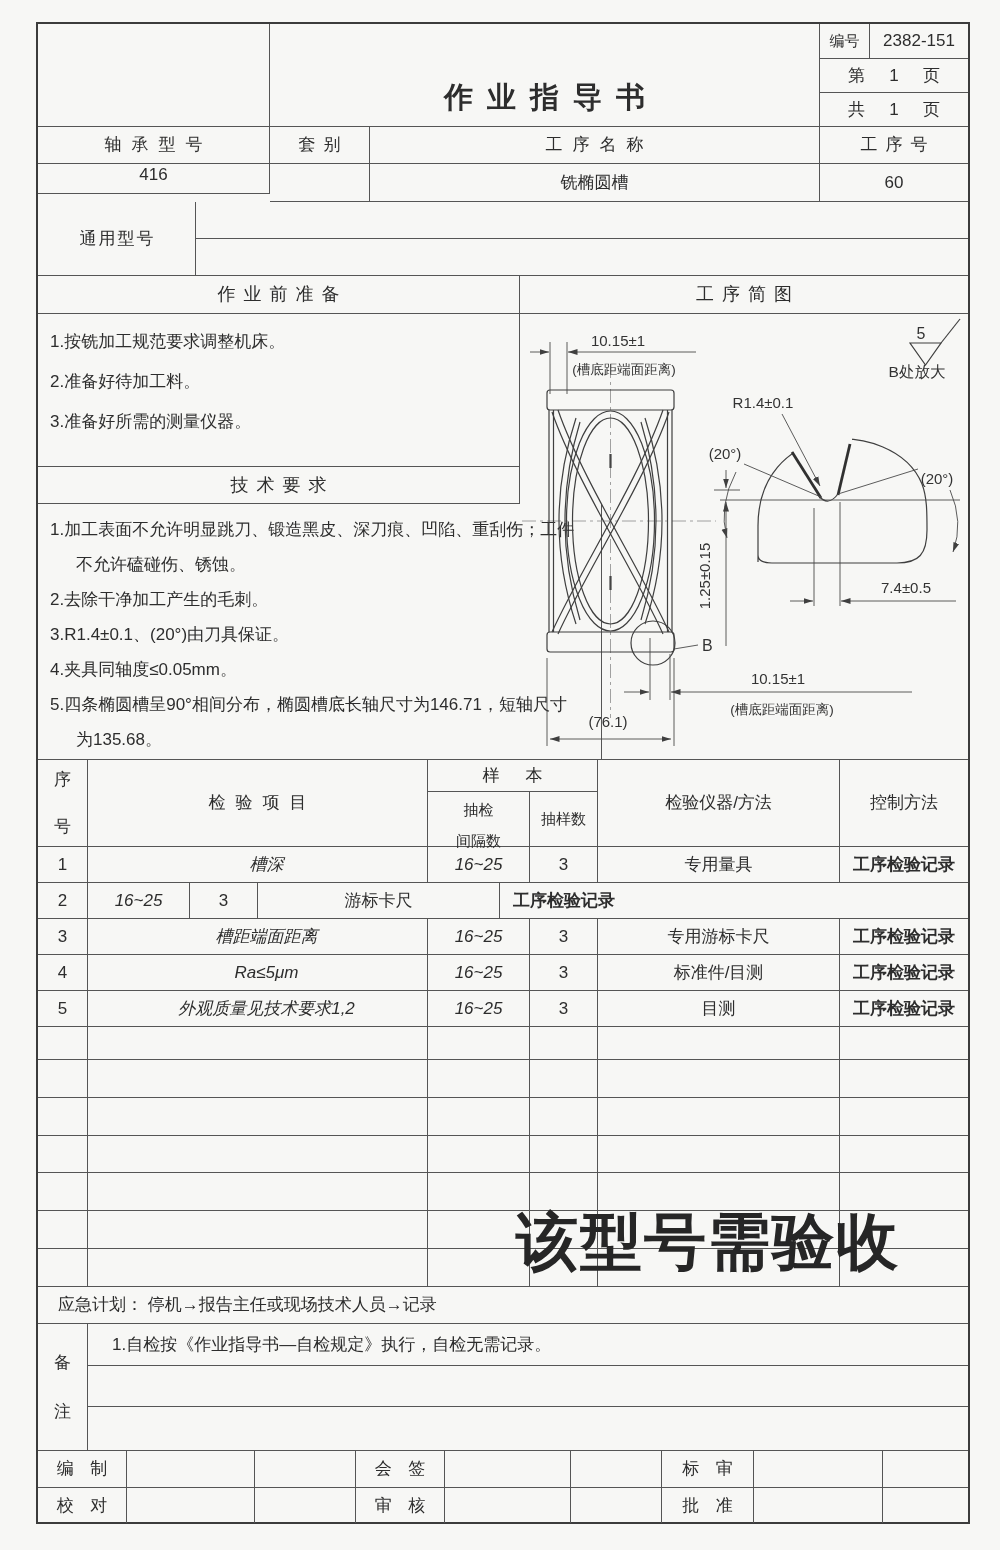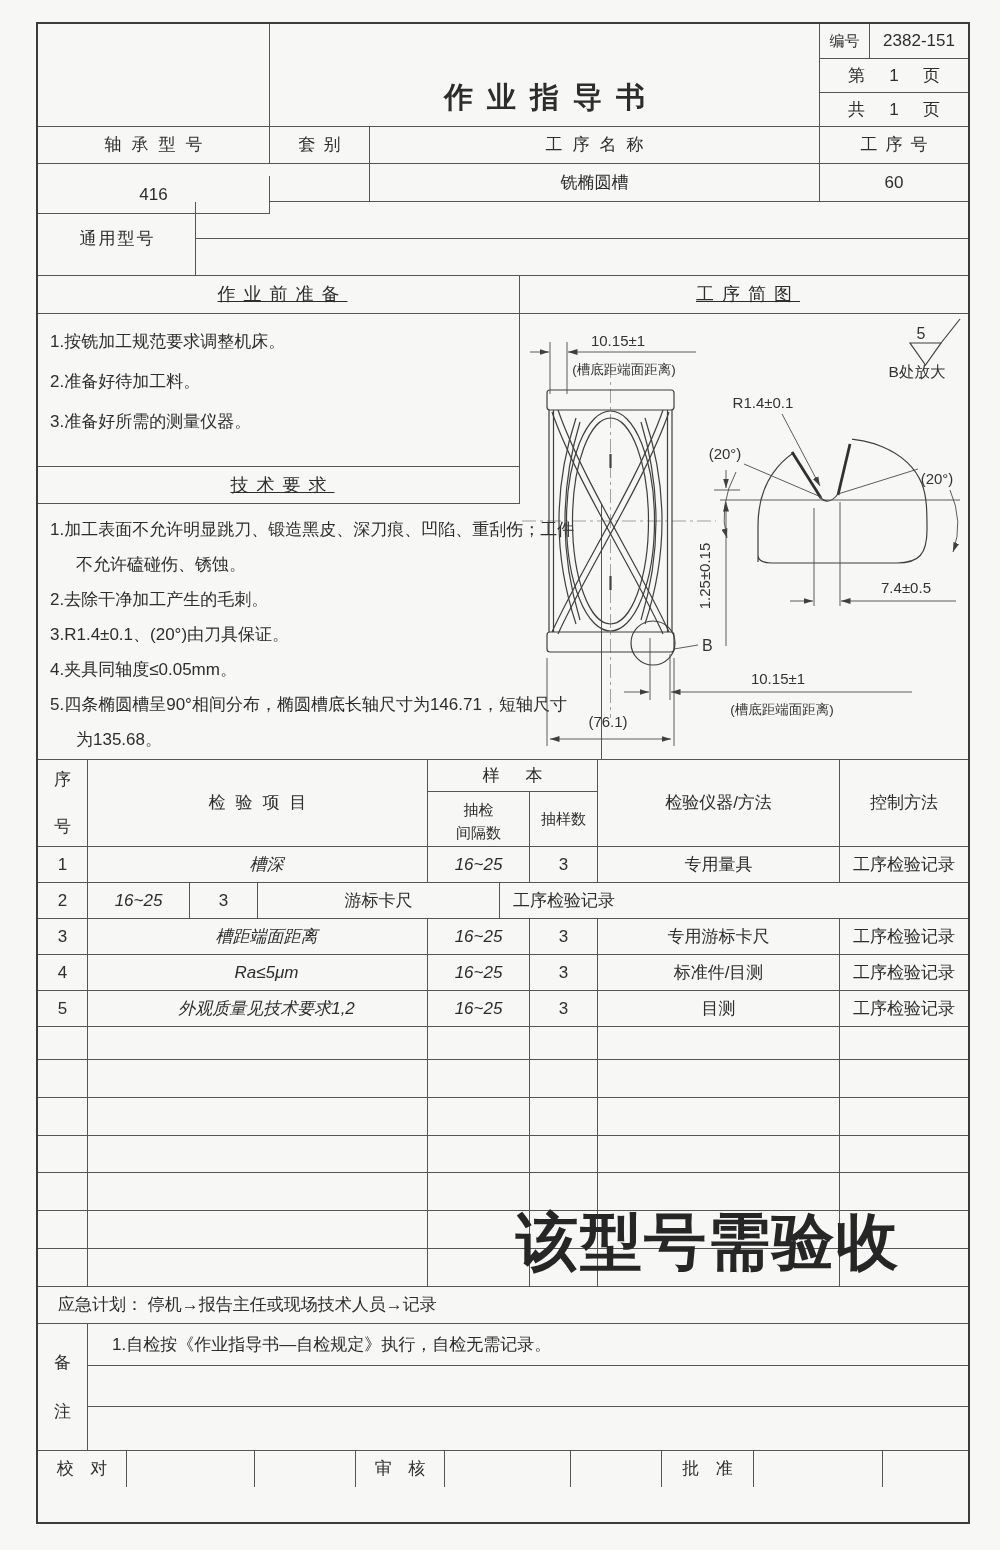--- a/index.html
+++ b/index.html
@@ -13,32 +13,32 @@
   .br{border-right:1.3px solid var(--ln);}
   .bb{border-bottom:1.3px solid var(--ln);}
   .bt{border-top:1.3px solid var(--ln);}
   .start{justify-content:flex-start;}
   .ls2{letter-spacing:2px;padding-left:2px;}
   .ls8{letter-spacing:8px;padding-left:8px;}
   .ls10{letter-spacing:10px;padding-left:10px;}
   .ls14{letter-spacing:14px;padding-left:14px;margin-top:44px;}
   .ls26{letter-spacing:26px;padding-left:26px;}
   .title{font-size:29px;font-weight:600;}
-  .band{font-size:18px;text-decoration:underline;}
+  .band{font-size:18px;}
   .small{font-size:15px;}
   .listbox{position:absolute;box-sizing:border-box;display:block;padding:8px 20px 0 12px;}
   .li{font-size:17px;line-height:2.35;}
   .li2{font-size:17px;line-height:2.06;padding-left:26px;text-indent:-26px;}
   .vstack{flex-direction:column;justify-content:space-between;padding:9px 0;}
   .vstack2{flex-direction:column;justify-content:space-evenly;}
   .spread{justify-content:space-around;padding:0 16px;}
   .tr{display:flex;}
   .tr > span{box-sizing:border-box;border-right:1.3px solid var(--ln);display:flex;
              align-items:center;justify-content:center;font-size:17px;}
-  .tr > span:last-child{border-right:none;}
+  .tr > span:last-child{border-right:none;font-weight:bold;}
   .w1{width:50px;} .w2{width:340px;justify-content:flex-start;padding-left:18px;font-style:italic;}
   .w3{width:102px;font-style:italic;} .w4{width:68px;} .w5{width:242px;} .w6{width:128px;}
   .trow{height:35px;border-bottom:1.3px solid var(--ln);}
   .brows{position:absolute;display:flex;flex-direction:column;}
   .brow{flex:1;border-bottom:1.3px solid var(--ln);}
   .brow:last-child{border-bottom:1.3px solid var(--ln);}
   .srow{height:35.5px;border-bottom:1.3px solid var(--ln);}
   .srow:last-child{border-bottom:none;}
   .s1{width:89px;letter-spacing:6px;padding-left:6px;} .s2{width:128px;} .s3{width:101px;}
   .s4{width:89px;letter-spacing:6px;padding-left:6px;} .s5{width:126px;} .s6{width:91px;}
@@ -72,21 +72,21 @@
     <span>共</span>
     <span>1</span>
     <span>页</span>
   </div>
 
   <div class="cell br bb ls10" style="left:0;top:103px;width:232px;height:37px">轴承型号</div>
   <div class="cell br bb ls8" style="left:232px;top:103px;width:100px;height:37px">套别</div>
   <div class="cell br bb ls10" style="left:332px;top:103px;width:450px;height:37px">工序名称</div>
   <div class="cell bb ls8" style="left:782px;top:103px;width:148px;height:37px">工序号</div>
 
-  <div class="cell br bb" style="left:0;top:152px;width:232px;height:38px">416</div>
+  <div class="cell br bb" style="left:0;top:132px;width:232px;height:38px">416</div>
   <div class="cell br bb" style="left:232px;top:140px;width:100px;height:38px"></div>
   <div class="cell br bb" style="left:332px;top:140px;width:450px;height:38px">铣椭圆槽</div>
   <div class="cell bb" style="left:782px;top:140px;width:148px;height:38px">60</div>
 
   <div class="cell br bb ls2" style="left:0;top:178px;width:158px;height:74px">通用型号</div>
   <div class="cell bb" style="left:158px;top:178px;width:772px;height:37px"></div>
   <div class="cell bb" style="left:158px;top:215px;width:772px;height:37px"></div>
 
   <div class="cell br bb band ls8" style="left:0;top:252px;width:482px;height:38px">作业前准备</div>
   <div class="listbox br" style="left:0;top:290px;width:482px;height:152px">
@@ -202,21 +202,21 @@
       </g>
     </svg>
   </div>
 
   <div class="cell br bb vstack" style="left:0;top:736px;width:50px;height:87px">
     <span>序</span>
     <span>号</span>
   </div>
   <div class="cell br bb ls10" style="left:50px;top:736px;width:340px;height:87px">检验项目</div>
   <div class="cell br bb ls26" style="left:390px;top:736px;width:170px;height:32px">样本</div>
-  <div class="cell br bb vstack small" style="left:390px;top:768px;width:102px;height:55px;justify-content:flex-start;gap:4px">
+  <div class="cell br bb vstack small" style="left:390px;top:768px;width:102px;height:55px;justify-content:flex-start;gap:12px">
     <span>抽检</span>
     <span>间隔数</span>
   </div>
   <div class="cell br bb small" style="left:492px;top:768px;width:68px;height:55px">抽样数</div>
   <div class="cell br bb" style="left:560px;top:736px;width:242px;height:87px">检验仪器/方法</div>
   <div class="cell bb" style="left:802px;top:736px;width:128px;height:87px">控制方法</div>
 
   <div style="position:absolute;left:0;top:823px;width:930px">
 
       <div class="tr trow">
@@ -336,20 +336,31 @@
 
   <div class="cell br bb vstack2" style="left:0;top:1300px;width:50px;height:127px">
     <span>备</span>
     <span>注</span>
   </div>
   <div class="cell bb start" style="left:50px;top:1300px;width:880px;height:42px;padding-left:24px">1.自检按《作业指导书—自检规定》执行，自检无需记录。</div>
   <div class="cell bb" style="left:50px;top:1342px;width:880px;height:41px"></div>
   <div class="cell bb" style="left:50px;top:1383px;width:880px;height:44px"></div>
 
   <div style="position:absolute;left:0;top:1427px;width:930px;height:71px">
+    <div class="tr srow">
+      <span class="s1">编 制</span>
+      <span class="s2"></span>
+      <span class="s3"></span>
+      <span class="s4">会 签</span>
+      <span class="s5"></span>
+      <span class="s6"></span>
+      <span class="s7">标 审</span>
+      <span class="s8"></span>
+      <span class="s9"></span>
+    </div>
     <div class="tr srow">
       <span class="s1">校 对</span>
       <span class="s2"></span>
       <span class="s3"></span>
       <span class="s4">审 核</span>
       <span class="s5"></span>
       <span class="s6"></span>
       <span class="s7">批 准</span>
       <span class="s8"></span>
       <span class="s9"></span>

